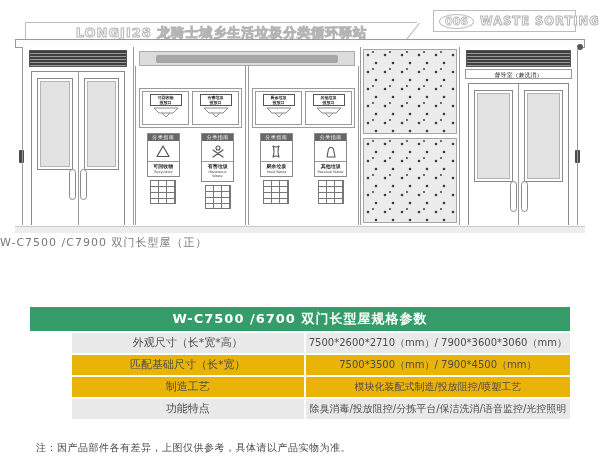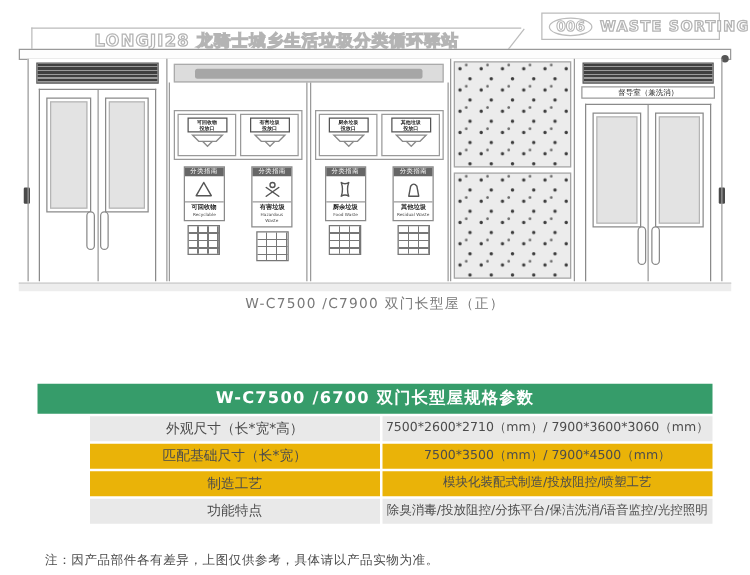--- a/index.html
+++ b/index.html
@@ -126,21 +126,21 @@
     margin:2px 5px 0; height:10px; line-height:9px; border:1px solid #9a9a9a;
     font-size:6px; text-align:center; color:#222; white-space:nowrap; overflow:hidden;
   }
   .camera { position:absolute; right:-5px; top:-3px; width:6px; height:6px;
             background:#555; border-radius:50%; }
   .wall-block { position:absolute; width:5px; height:13px; background:#4a4a4a; border-radius:1px; top:103px; }
   .wall-block.left { left:-3px; } .wall-block.right { right:-2px; }
 
   .ground { position:absolute; left:15px; top:226px; width:570px; height:7px;
             background:#ededed; border-top:1px solid #cacaca; }
-  .caption { position:absolute; left:0; top:235px; width:100%; text-align:center;
+  .caption { position:absolute; left:0; top:235px; width:100%; text-align:left;
              font-size:11px; color:#787878; letter-spacing:1px; }
 
   
   .spec-table { position:absolute; left:30px; top:307px; width:540px; }
   .spec-title {
     height:24px; line-height:24px; background:#369c6a; color:#fff;
     font-size:13px; font-weight:bold; text-align:center; letter-spacing:1px;
   }
   .spec-row { display:flex; gap:2px; margin-top:2px;padding-left:42px; }
   .spec-cell { height:20px; line-height:20px; text-align:center; white-space:nowrap; overflow:hidden; }

